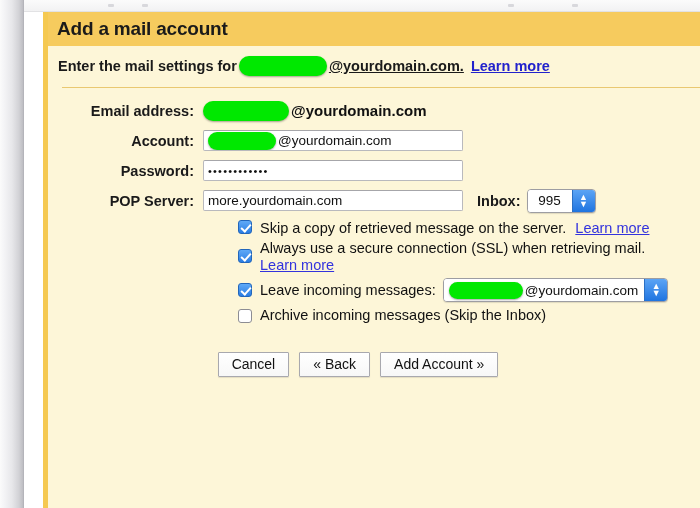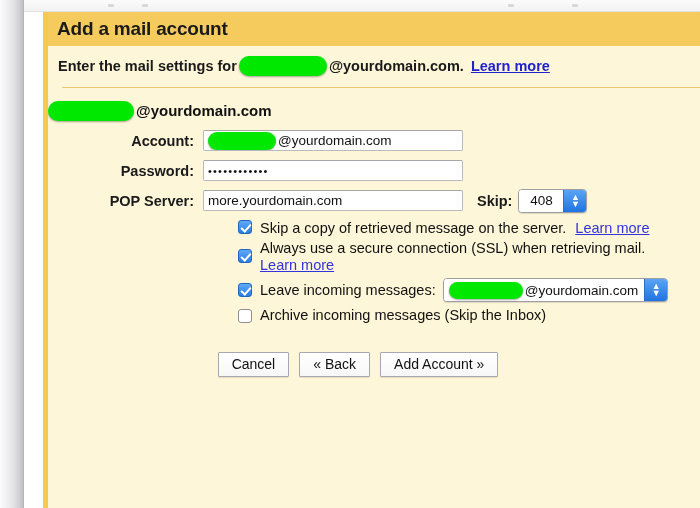--- a/index.html
+++ b/index.html
@@ -327,29 +327,30 @@
 
   <div class="panel">
 
     <div class="panel-header">
       <span class="panel-title">Add a mail account</span>
     </div>
 
     <div class="subtitle-row">
       <span>Enter the mail settings for</span>
       <span class="redact" style="width:88px;height:20px;margin-left:2px;margin-right:-10px;"></span>
-      <span style="margin-left:12px;">@yourdomain.com.</span>
+      <span style="margin-left:12px;text-decoration:underline;">@yourdomain.com.</span>
       <span class="link">Learn more</span>
     </div>
 
     <div class="rule"></div>
 
     <div class="form">
 
       <div class="frow">
+        <div class="flabel">Email address:</div>
         <div class="static-value">
           <span class="redact" style="width:86px;height:20px;margin-right:-10px;"></span>
           <span style="margin-left:12px;">@yourdomain.com</span>
         </div>
       </div>
 
       <div class="frow">
         <div class="flabel">Account:</div>
         <div class="tbox">
           <span class="redact" style="width:68px;height:18px;margin-right:-6px;"></span>
@@ -358,23 +359,23 @@
       </div>
 
       <div class="frow">
         <div class="flabel">Password:</div>
         <div class="tbox dots">••••••••••••</div>
       </div>
 
       <div class="frow">
         <div class="flabel">POP Server:</div>
         <div class="tbox">more.yourdomain.com</div>
-        <span class="port-label">Skip:</span>
+        <span class="port-label">Inbox:</span>
         <div class="stepper">
-          <div class="val">408</div>
+          <div class="val">995</div>
           <div class="arrows">
             <span>▲</span>
             <span>▼</span>
           </div>
         </div>
       </div>
 
       <div class="checks">
 
         <div class="crow">

